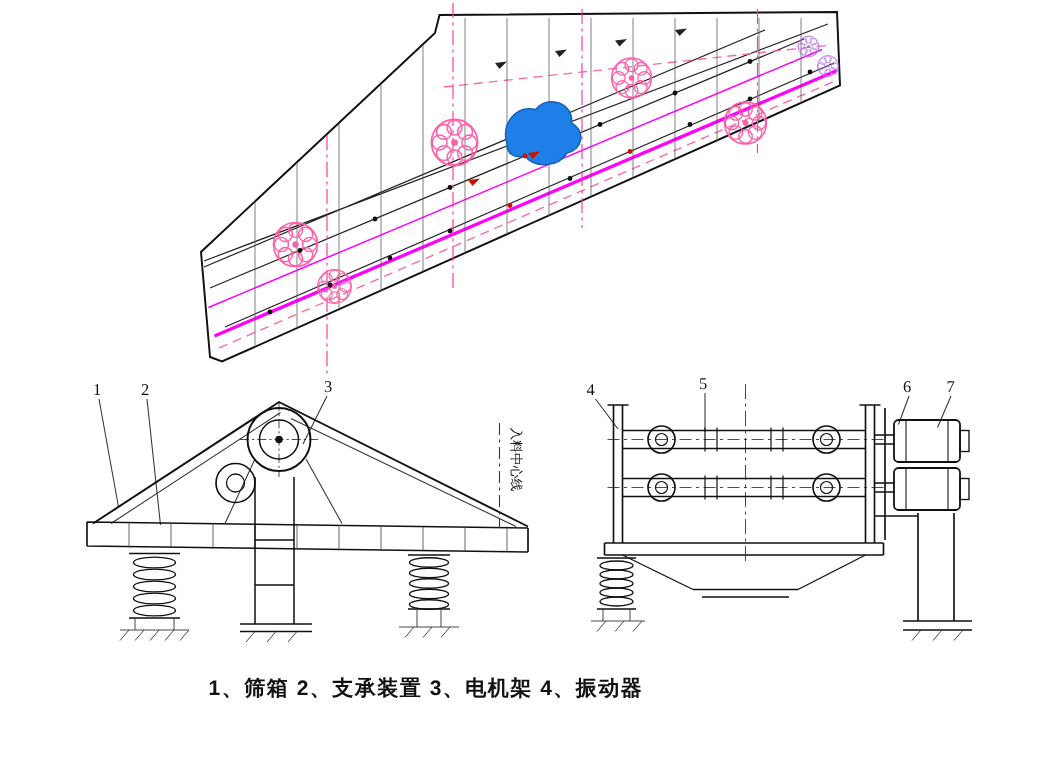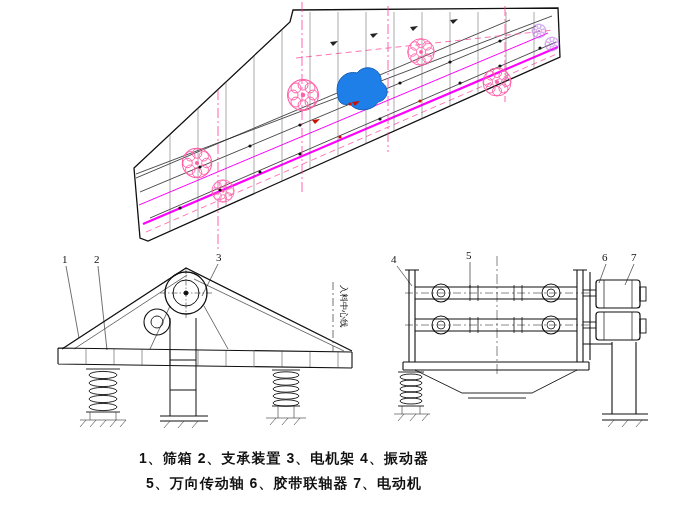--- a/index.html
+++ b/index.html
@@ -191,15 +191,14 @@
     </g>
 
     <path d="M612 342 V414 M636 342 V414 M583 344 H612 M602 414 H648 M602 420 H648" fill="none" stroke="#111" stroke-width="1.1"></path>
 
     <path d="M402 406 V414 M420 406 V414 M394 414 H430 M404 414 l-6 7 M416 414 l-6 7 M428 414 l-6 7
              M614 420 l-6 7 M628 420 l-6 7 M642 420 l-6 7" fill="none" stroke="#333" stroke-width="0.6"></path>
   </g>
 </svg>
 
 <div class="caption cap1">1、筛箱  2、支承装置  3、电机架  4、振动器</div>
-<div class="caption cap2">5、万向传动轴  6、胶带联轴器  7、电动机</div>
 
 </div>
 
 </body></html>

